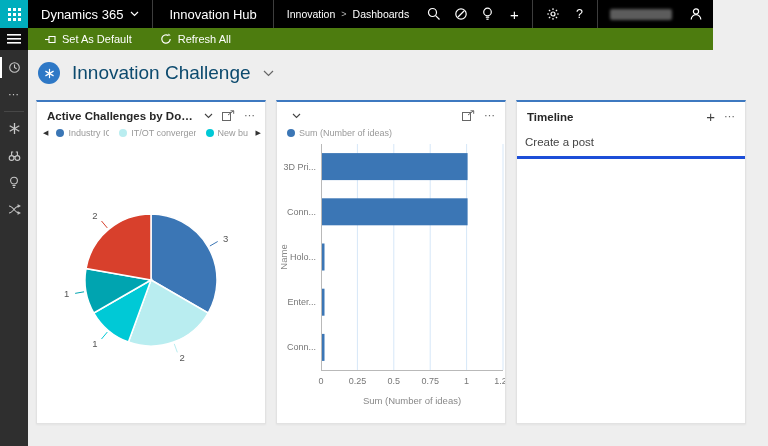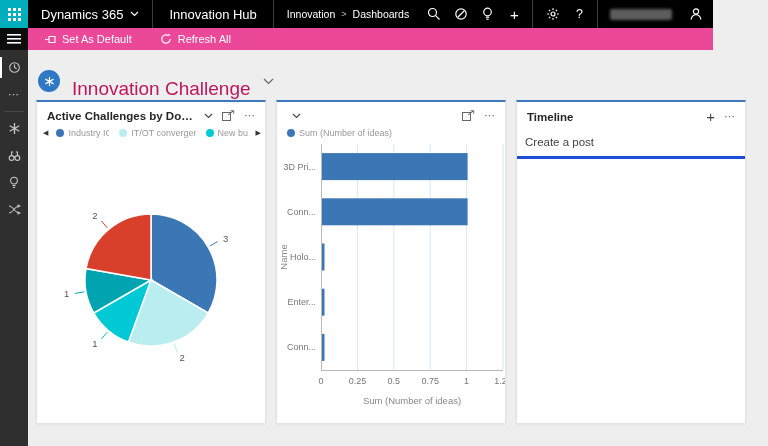--- a/index.html
+++ b/index.html
@@ -25,21 +25,21 @@
   .tico { width:27px; height:28px; display:flex; align-items:center;
     justify-content:center; cursor:pointer; color:#fff; }
   .tico svg { display:block; }
   .plus-glyph { font-size:15px; font-weight:300; line-height:1; }
   .q-glyph { font-size:12.5px; }
   .user-redacted { width:62px; height:11px; background:#5c5c5c; border-radius:2px;
     margin:0 10px 0 12px; filter:blur(1.5px); }
 
   
   .cmdbar { position:absolute; top:28px; left:28px; right:0; height:22px;
-    background:#ec4899; display:flex; align-items:center; gap:28px;
+    background:#4d7c0f; display:flex; align-items:center; gap:28px;
     padding-left:16px; color:#fff; z-index:4; }
   .cmd { display:flex; align-items:center; gap:6px; font-size:11px; cursor:pointer; }
 
   
   .sidebar { position:absolute; top:28px; left:0; bottom:0; width:28px;
     background:#2f2f2f; z-index:4; }
   .ham-cell { width:28px; height:22px; background:#0c0c0c; display:flex;
     align-items:center; justify-content:center; cursor:pointer; }
   .side-ico { position:relative; width:28px; height:27px; display:flex;
     align-items:center; justify-content:center; color:#c8c8c8; cursor:pointer; }
@@ -47,21 +47,21 @@
     bottom:3px; width:2px; background:#fff; }
   .side-div { height:1px; background:#474747; margin:3px 4px; }
   .dots-glyph { font-size:11px; color:#c8c8c8; letter-spacing:1px; }
 
   
   .content { position:absolute; top:50px; left:28px; right:0; bottom:0;
     background:#eeeeee; }
   .page-head { display:flex; align-items:center; gap:12px; padding:12px 0 8px 10px; }
   .page-icon { width:22px; height:22px; border-radius:50%; background:#2e78c6;
     display:flex; align-items:center; justify-content:center; flex:0 0 22px; }
-  .page-title { font-size:19px; color:#be185d; font-weight:400;margin-top:16px; }
+  .page-title { font-size:19px; color:#0c4a6e; font-weight:400; }
   .chev { color:#666; }
 
   .cards { position:absolute; left:8px; top:50px; display:flex; gap:10px; }
   .card { width:230px; height:324px; background:#fff; border:1px solid #e2e2e2;
     border-top:2px solid #3e79c0; box-shadow:0 1px 2px rgba(0,0,0,.05);
     position:relative; }
   .card-head { display:flex; align-items:center; padding:7px 9px 3px 10px; }
   .card-title { font-size:11.5px; font-weight:bold; color:#262626; white-space:nowrap;
     overflow:hidden; text-overflow:ellipsis; }
   .card-title-chev { margin-left:5px; color:#444; flex:0 0 auto; }

